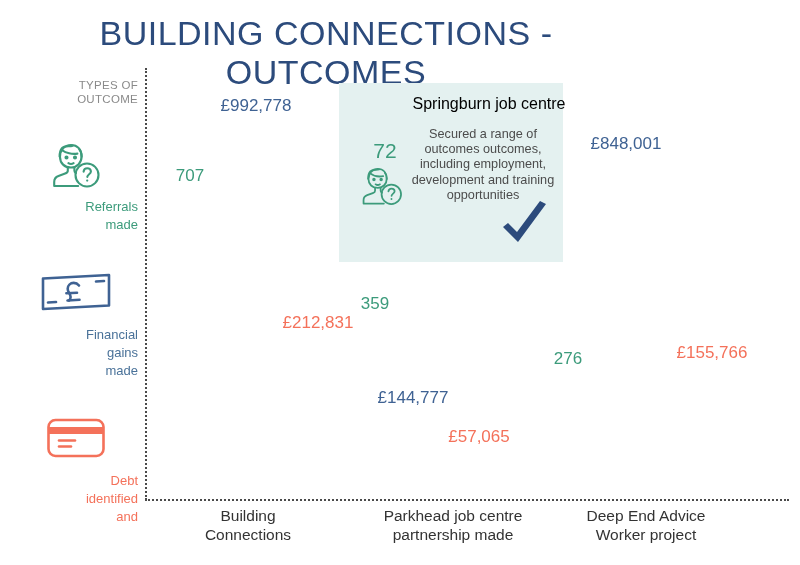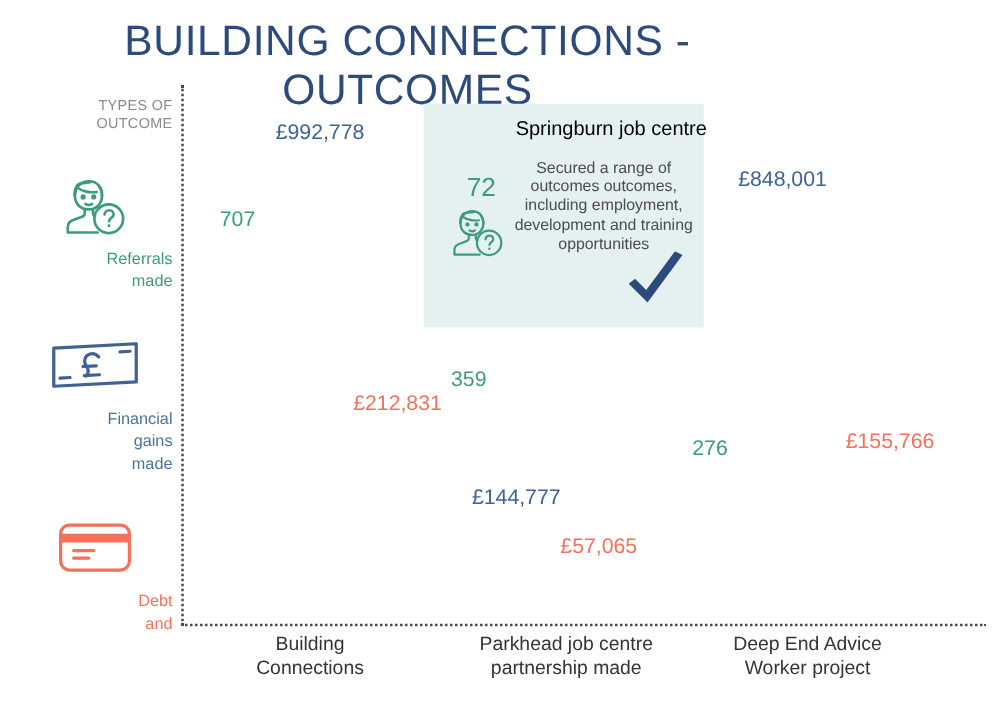--- a/index.html
+++ b/index.html
@@ -151,20 +151,21 @@
             <g fill="none" stroke="#F4715A" stroke-width="2.6" stroke-linejoin="round">
           <rect x="3.5" y="4" width="55" height="36" rx="7"></rect>
           <path d="M4 14.5 L58 14.5" stroke-width="7"></path>
           <path d="M14 24.5 L30 24.5" stroke-linecap="round"></path>
           <path d="M14 30.5 L26 30.5" stroke-linecap="round"></path>
         </g>
           </svg>
       </div>
       <div class="legend-label lbl-red">
         <div>Debt</div>
+        <div>identified</div>
         <div>and</div>
       </div>
     </div>
   </div>
 
   <div class="col">
     <div class="stack-label num-green" style="left:130px;top:166px;">707</div>
 
     <div class="stack-label num-blue" style="left:196px;top:96px;">£992,778</div>
 

